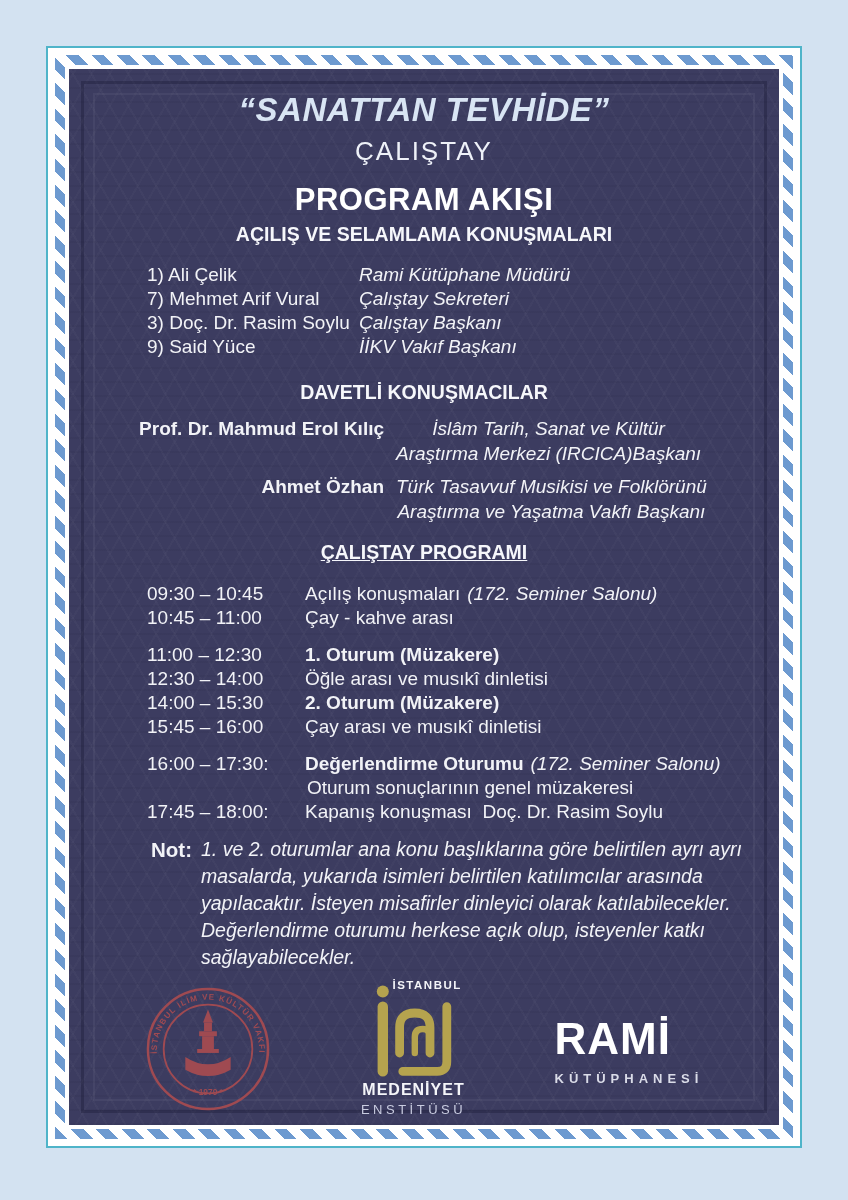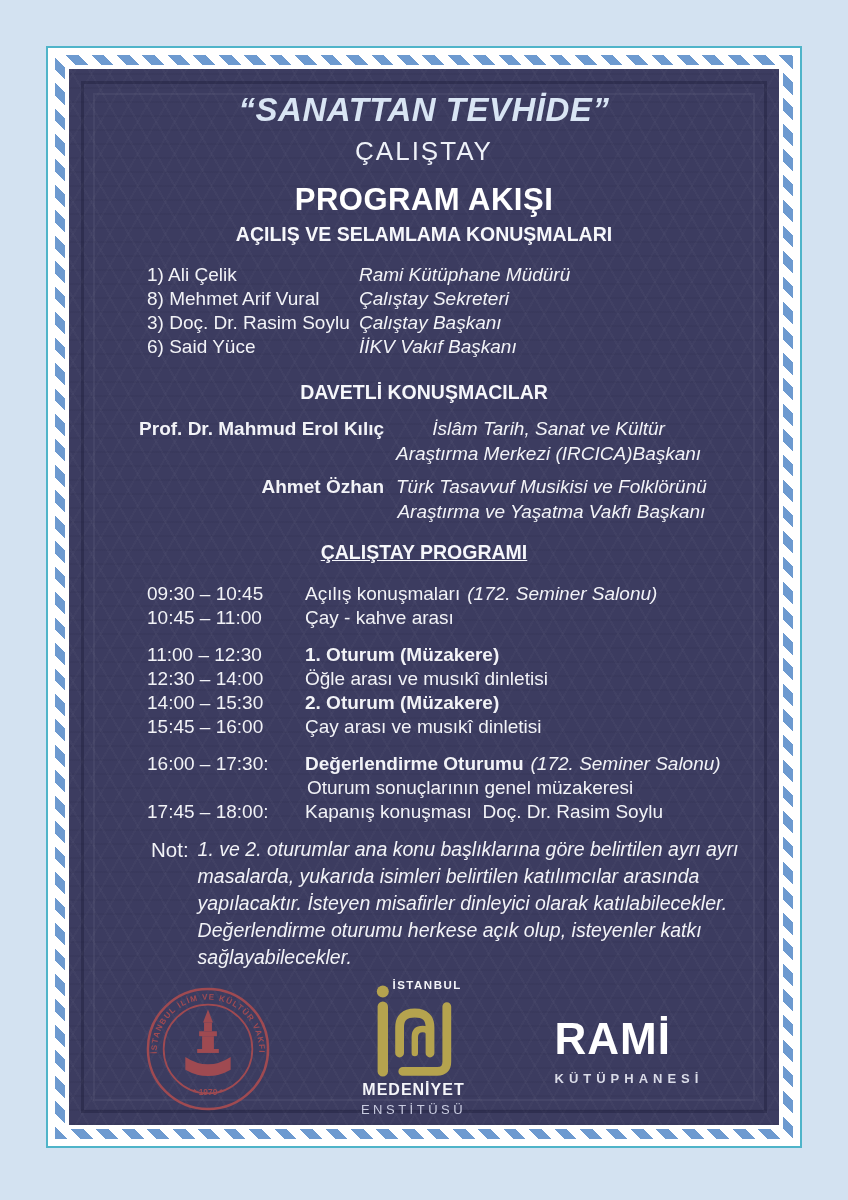--- a/index.html
+++ b/index.html
@@ -69,21 +69,21 @@
   .schedule{margin:18px 0 0 78px;font-size:19px;line-height:24px;}
   .sched-row{display:flex;}
   .sched-row.gap-top{margin-top:13px;}
   .sched-time{width:158px;flex:none;}
   .sched-main{white-space:pre-wrap;}
   .sched-main.bold{font-weight:bold;}
   .sfx{font-style:italic;font-weight:400;margin-left:7px;}
   .sched-row.cont .sched-main{margin-left:2px;}
 
   .note{display:flex;margin:12px 0 0 82px;width:600px;}
-  .note-label{font-weight:normal;font-size:20.5px;line-height:27px;flex:none;margin-right:9px;}
+  .note-label{font-weight:bold;font-size:20.5px;line-height:27px;flex:none;margin-right:9px;}
   .note-text{font-style:italic;font-size:19.5px;line-height:27px;max-width:545px;}
 
   .logos{display:flex;justify-content:center;align-items:center;gap:66px;margin-top:10px;padding-left:34px;}
   .seal{width:130px;height:130px;flex:none;opacity:0.95;}
 
   .med-logo{position:relative;width:150px;flex:none;text-align:center;}
   .med-istanbul{
     position:absolute;top:-2px;left:54px;font-size:11.5px;font-weight:bold;
     letter-spacing:1.5px;color:#f4f5f9;
   }
@@ -111,29 +111,29 @@
           <div class="prog-flow">PROGRAM AKIŞI</div>
 
           <div class="section-title opening-title">AÇILIŞ VE SELAMLAMA KONUŞMALARI</div>
 
           <div class="speakers">
             <div class="speaker-row">
               <span class="speaker-name">1) Ali Çelik</span>
               <span class="speaker-role">Rami Kütüphane Müdürü</span>
             </div>
             <div class="speaker-row">
-              <span class="speaker-name">8) Mehmet Arif Vural</span>
+              <span class="speaker-name">7) Mehmet Arif Vural</span>
               <span class="speaker-role">Çalıştay Sekreteri</span>
             </div>
             <div class="speaker-row">
               <span class="speaker-name">3) Doç. Dr. Rasim Soylu</span>
               <span class="speaker-role">Çalıştay Başkanı</span>
             </div>
             <div class="speaker-row">
-              <span class="speaker-name">6) Said Yüce</span>
+              <span class="speaker-name">9) Said Yüce</span>
               <span class="speaker-role">İİKV Vakıf Başkanı</span>
             </div>
           </div>
 
           <div class="section-title invited-title">DAVETLİ KONUŞMACILAR</div>
 
           <div class="guests">
             <div class="guest-row">
               <div class="guest-name">Prof. Dr. Mahmud Erol Kılıç</div>
               <div class="guest-roles">

